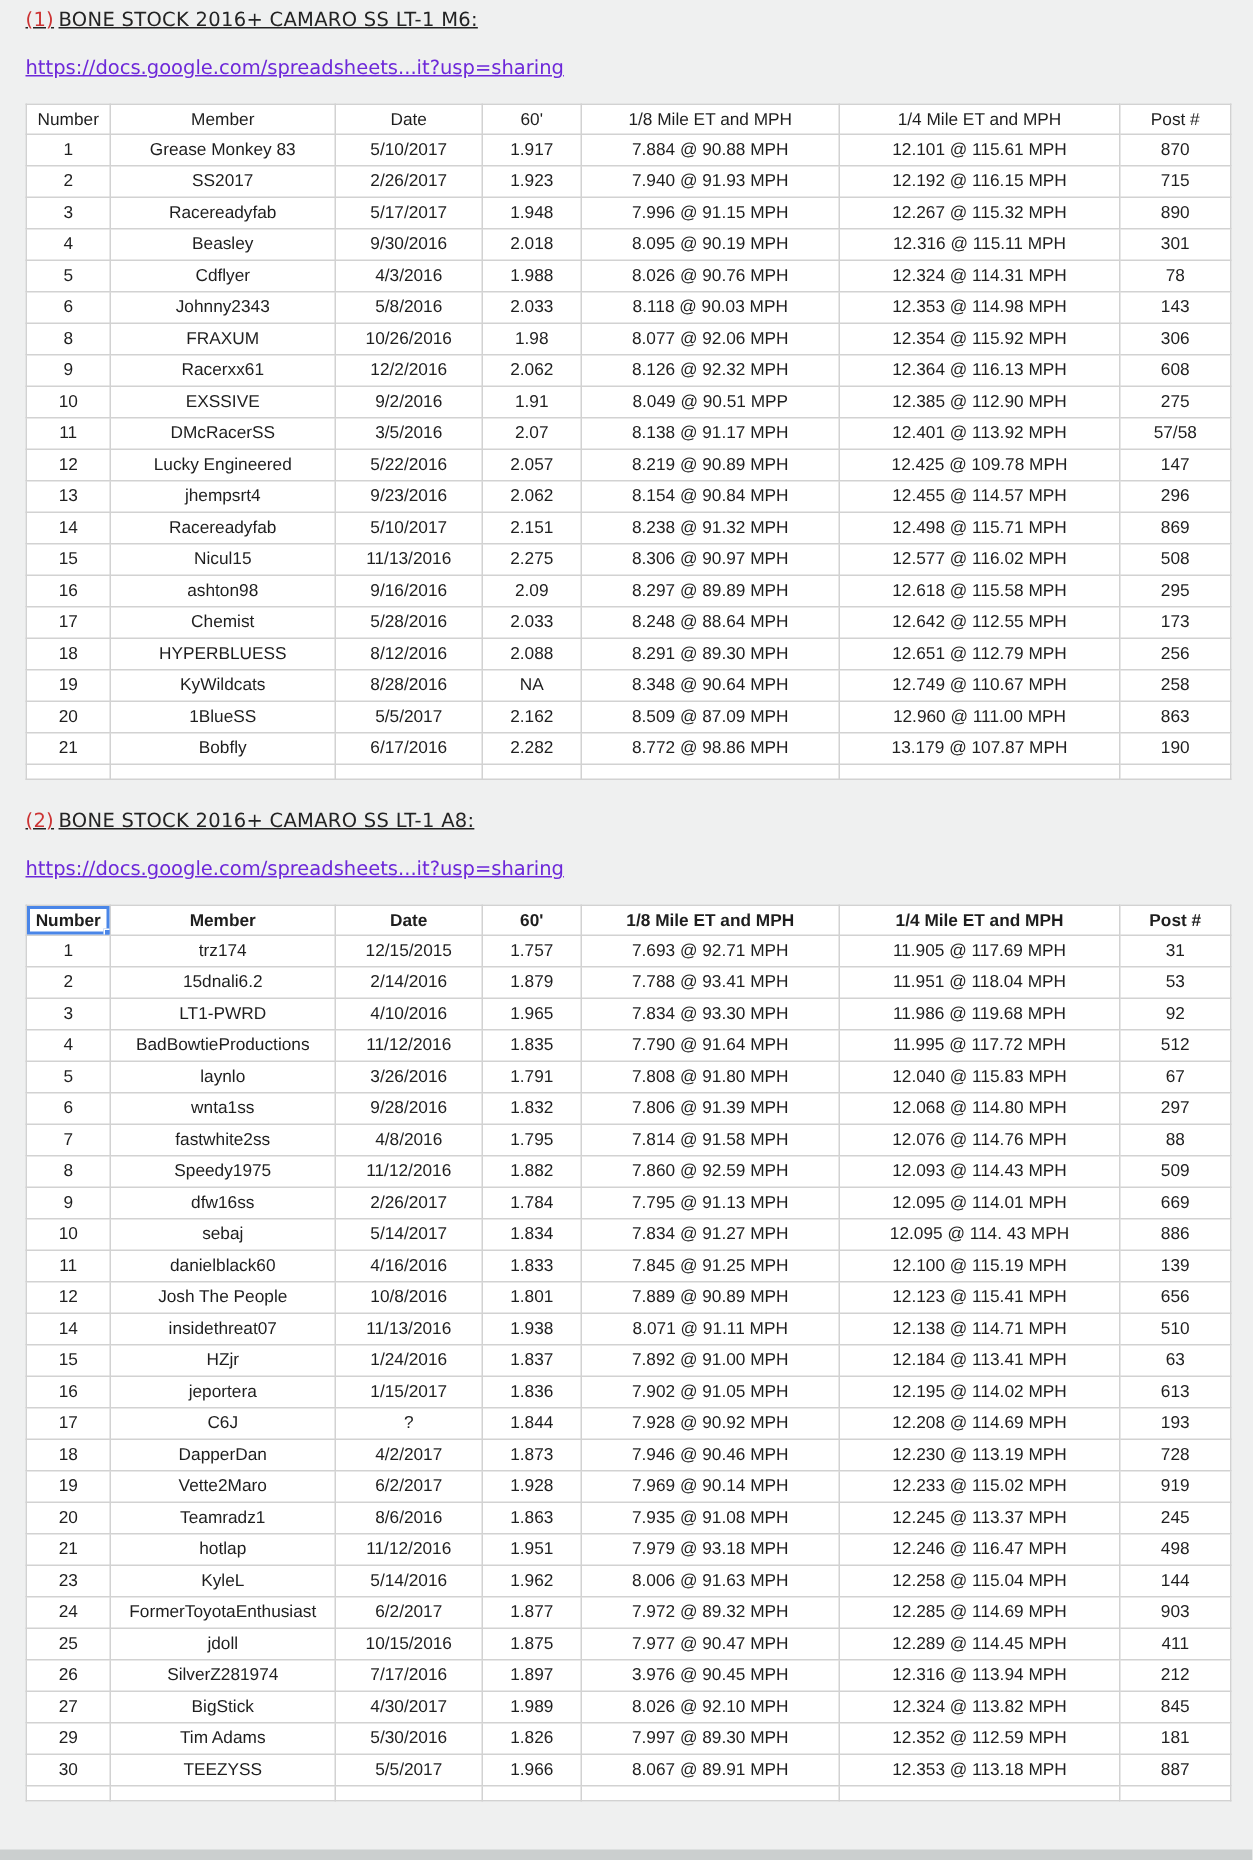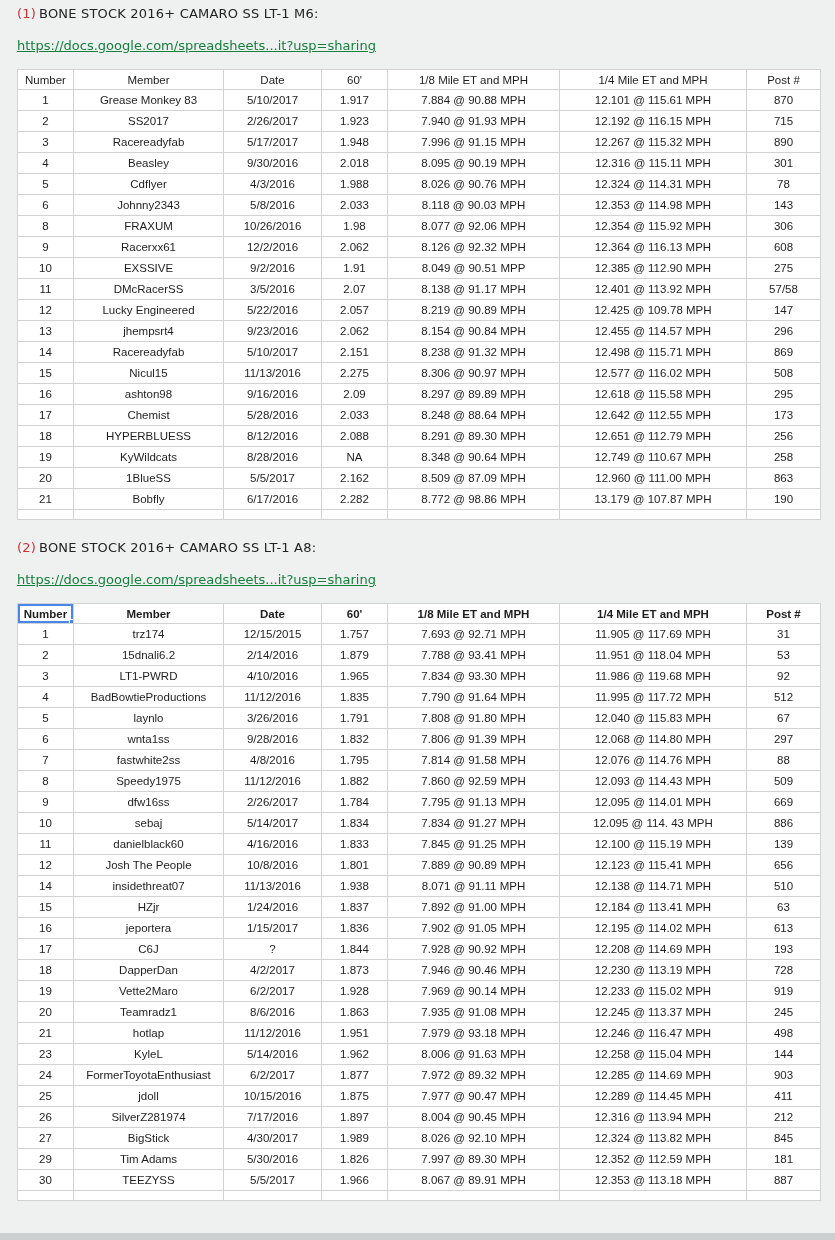--- a/index.html
+++ b/index.html
@@ -6,27 +6,27 @@
   body{
     width:835px;height:1240px;overflow:hidden;
     background:#eff0f0;
     font-family:"Liberation Sans",sans-serif;
     position:relative;
   }
   .page{padding:6px 15px 0 17px;}
   .heading{
     font-family:"DejaVu Sans",sans-serif;
     font-size:13px;line-height:16px;color:#232323;
-    margin:0;letter-spacing:.2px;white-space:nowrap;
+    margin:0;letter-spacing:.2px;white-space:nowrap;text-decoration:underline;
   }
   .heading .idx{color:#cc3333;margin-right:3px;}
   .link-line{margin:14px 0 15px 0;line-height:17px;}
   a.sheet-link{
     font-family:"DejaVu Sans",sans-serif;
-    font-size:13px;color:#15803d;text-decoration:underline;cursor:pointer;
+    font-size:13px;color:#6d28d9;text-decoration:underline;cursor:pointer;
   }
   table.sheet{
     border-collapse:collapse;table-layout:fixed;
     width:803px;background:#fff;border:1px solid #c6c6c6;
   }
   table.sheet td{
     border:1px solid #d2d2d2;
     text-align:center;vertical-align:middle;
     font-size:11.5px;color:#1e1e1e;
     height:20px;padding:0 2px;
@@ -504,21 +504,21 @@
             <td>1.875</td>
             <td>7.977 @ 90.47 MPH</td>
             <td>12.289 @ 114.45 MPH</td>
             <td>411</td>
           </tr>
           <tr>
             <td>26</td>
             <td>SilverZ281974</td>
             <td>7/17/2016</td>
             <td>1.897</td>
-            <td>8.004 @ 90.45 MPH</td>
+            <td>3.976 @ 90.45 MPH</td>
             <td>12.316 @ 113.94 MPH</td>
             <td>212</td>
           </tr>
           <tr>
             <td>27</td>
             <td>BigStick</td>
             <td>4/30/2017</td>
             <td>1.989</td>
             <td>8.026 @ 92.10 MPH</td>
             <td>12.324 @ 113.82 MPH</td>

